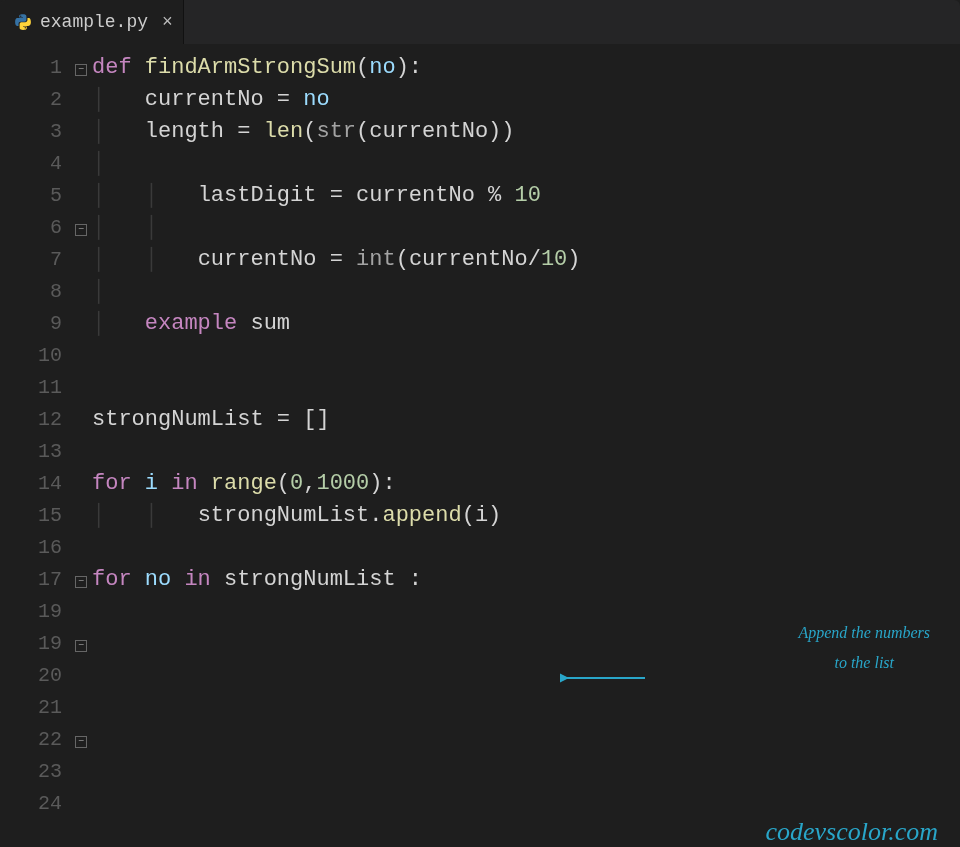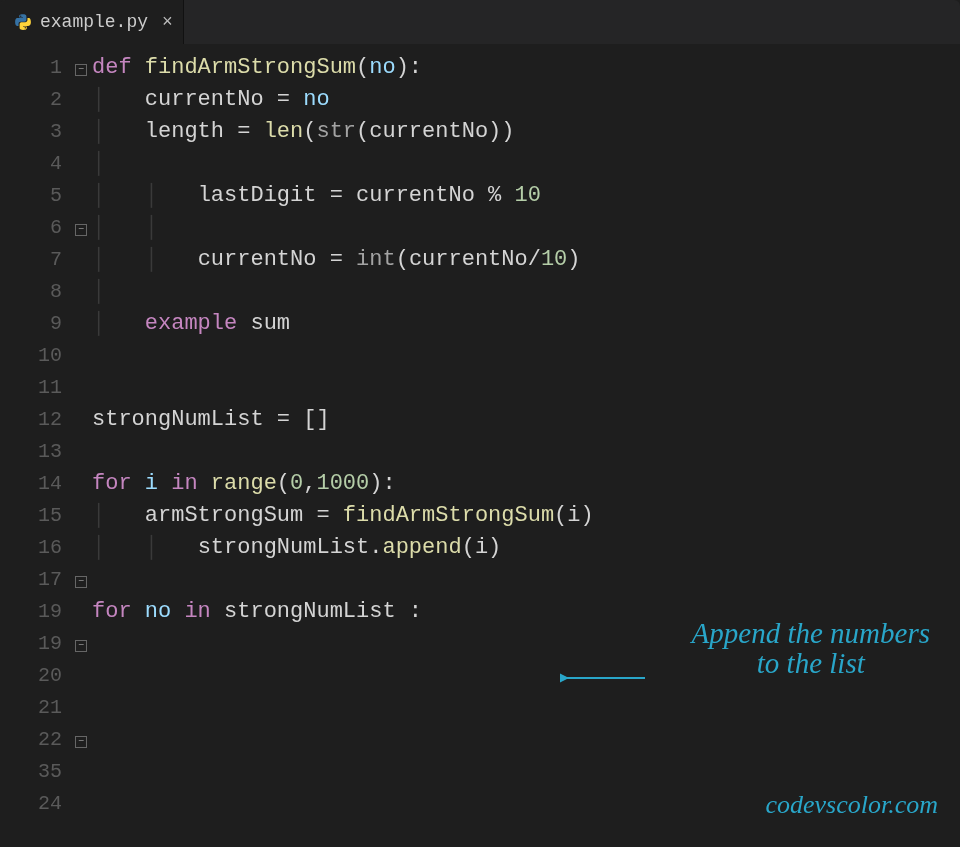--- a/index.html
+++ b/index.html
@@ -71,34 +71,34 @@
   .tok-var  { color: #d4d4d4; }
   .tok-num  { color: #b5cea8; }
   .tok-call { color: #a3a3a3; }
   .indent-guide { color: #3a3a3a; }
   .annotation {
     position: absolute;
     right: 30px;
     top: 618px;
     color: #29a6c9;
     font-family: 'Comic Sans MS', 'Segoe Script', cursive;
-    font-size: 29px;
+    font-size: 16px;
     font-style: italic;
     text-align: center;
     line-height: 30px;
   }
   .arrow {
     position: absolute;
     top: 668px;
     left: 560px;
   }
   .watermark {
     position: absolute;
     right: 22px;
-    bottom: 27px;
+    bottom: 0;
     color: #29a6c9;
     font-family: 'Comic Sans MS', 'Segoe Script', cursive;
     font-size: 26px;
     font-style: italic;
   }
 </style>
 </head>
 <body>
 
 <div class="tab-bar">
@@ -133,21 +133,21 @@
     <div class="ln">13</div>
     <div class="ln">14</div>
     <div class="ln">15</div>
     <div class="ln">16</div>
     <div class="ln">17</div>
     <div class="ln">19</div>
     <div class="ln">19</div>
     <div class="ln">20</div>
     <div class="ln">21</div>
     <div class="ln">22</div>
-    <div class="ln">35</div>
+    <div class="ln">23</div>
     <div class="ln">24</div>
   </div>
 
   <div class="fold-col">
     <div class="ln"><span class="fold-mark">−</span></div>
     <div class="ln"></div>
       <div class="ln"></div>
       <div class="ln"></div>
       <div class="ln"></div>
     <div class="ln"><span class="fold-mark">−</span></div>
@@ -179,21 +179,20 @@
     <div class="ln"><span class="indent-guide">│   │   </span><span class="tok-var">lastDigit</span><span> = </span><span class="tok-var">currentNo</span><span> % </span><span class="tok-num">10</span></div>
     <div class="ln"><span class="indent-guide">│   │</span></div>
     <div class="ln"><span class="indent-guide">│   │   </span><span class="tok-var">currentNo</span><span> = </span><span class="tok-call">int</span><span>(</span><span class="tok-var">currentNo</span><span>/</span><span class="tok-num">10</span><span>)</span></div>
     <div class="ln"><span class="indent-guide">│</span></div>
     <div class="ln"><span class="indent-guide">│   </span><span class="tok-kw">example</span><span> </span><span class="tok-var">sum</span></div>
     <div class="ln"></div>
     <div class="ln"></div>
     <div class="ln"><span class="tok-var">strongNumList</span><span> = []</span></div>
     <div class="ln"></div>
     <div class="ln"><span class="tok-kw">for</span><span> </span><span class="tok-prm">i</span><span> </span><span class="tok-kw">in</span><span> </span><span class="tok-fn">range</span><span>(</span><span class="tok-num">0</span><span>,</span><span class="tok-num">1000</span><span>):</span></div>
-    <div class="ln"><span class="indent-guide">│   </span><span class="tok-var">armStrongSum</span><span> = </span><span class="tok-fn">findArmStrongSum</span><span>(</span><span class="tok-var">i</span><span>)</span></div>
     <div class="ln"><span class="indent-guide">│   │   </span><span class="tok-var">strongNumList</span><span>.</span><span class="tok-fn">append</span><span>(</span><span class="tok-var">i</span><span>)</span></div>
     <div class="ln"></div>
     <div class="ln"><span class="tok-kw">for</span><span> </span><span class="tok-prm">no</span><span> </span><span class="tok-kw">in</span><span> </span><span class="tok-var">strongNumList</span><span> :</span></div>
     <div class="ln"></div>
   </div>
 </div>
 
 <svg class="arrow" width="90" height="20">
   <defs>
       <marker id="ah" markerWidth="8" markerHeight="8" refX="2" refY="3" orient="auto">

